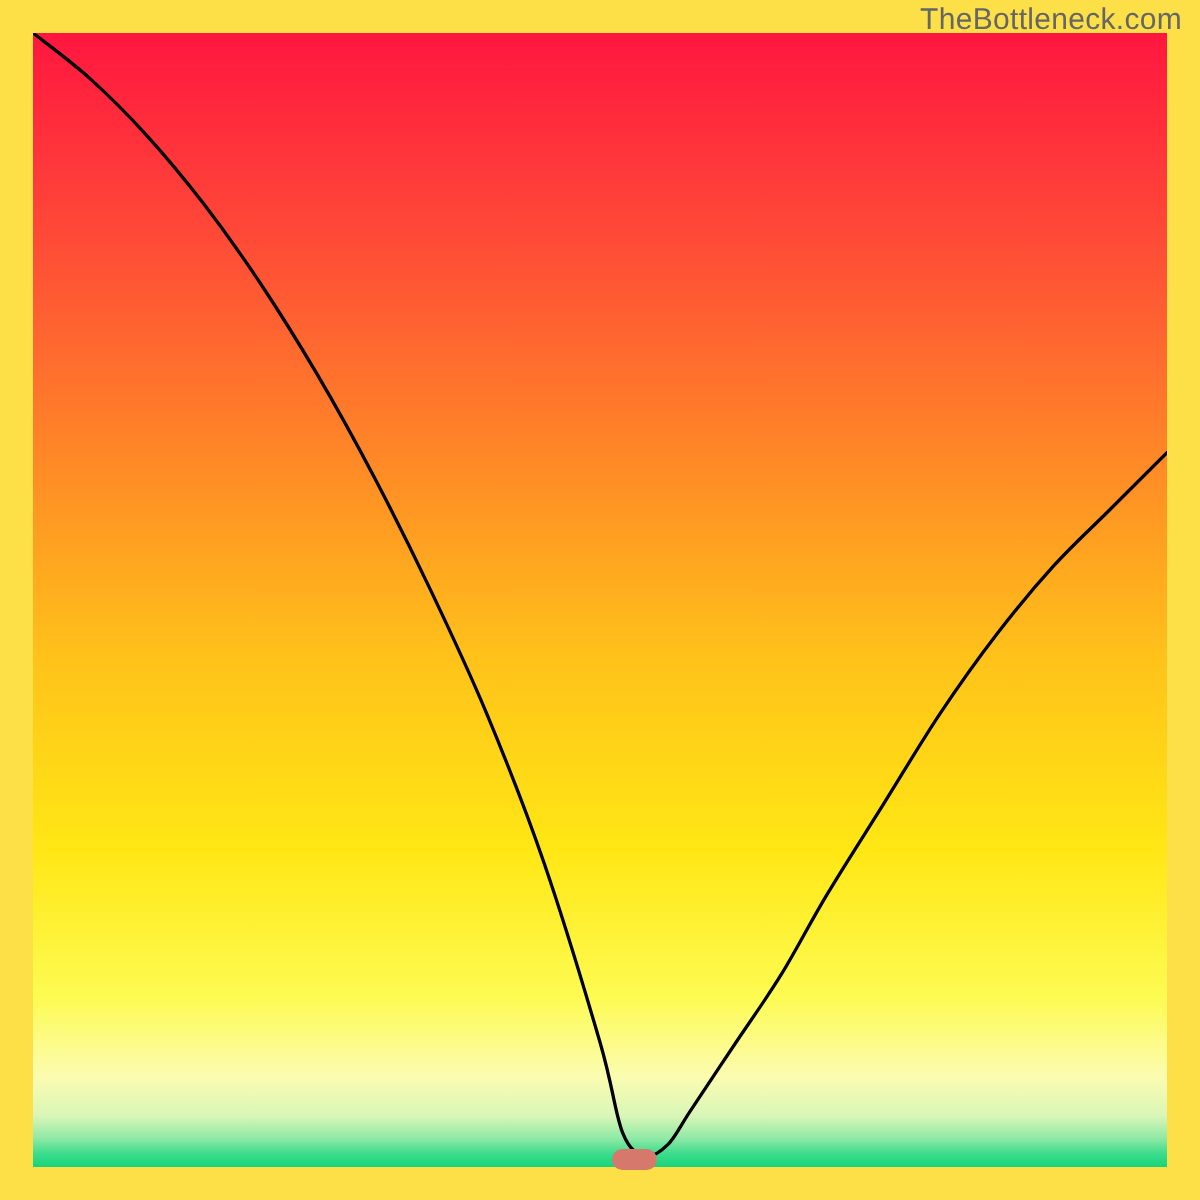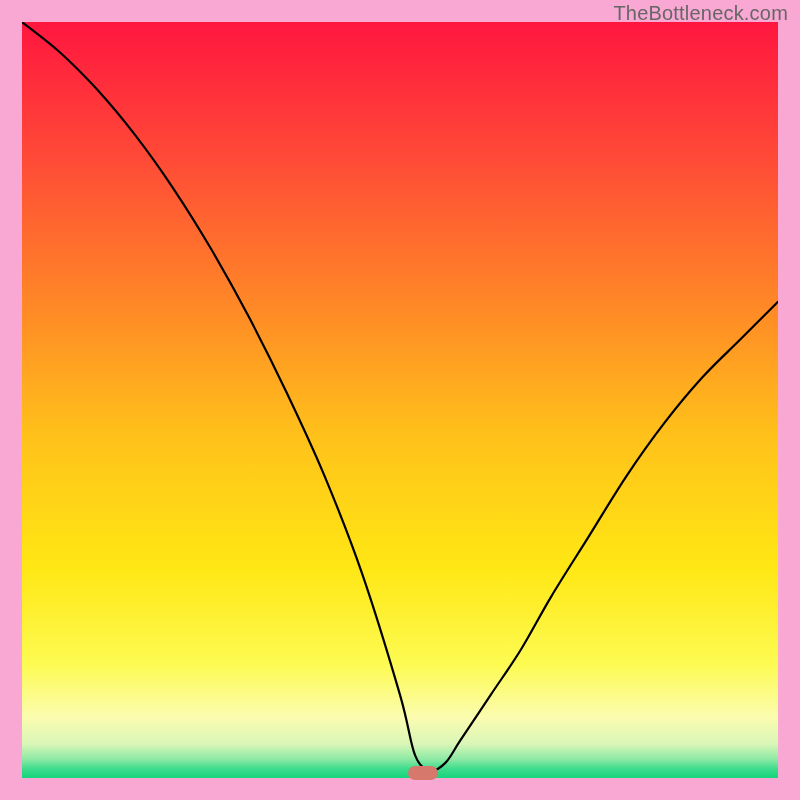--- a/index.html
+++ b/index.html
@@ -8,21 +8,21 @@
     background: #000;
     width: 800px;
     height: 800px;
     overflow: hidden;
     font-family: Arial, Helvetica, sans-serif;
   }
   .frame {
     position: relative;
     width: 800px;
     height: 800px;
-    background: #f9a8d4;
+    background: #fde047;
   }
   .watermark {
     position: absolute;
     top: 2px;
     right: 12px;
     color: #666;
     font-size: 20px;
     font-weight: 500;
     letter-spacing: 0.2px;
     z-index: 10;

